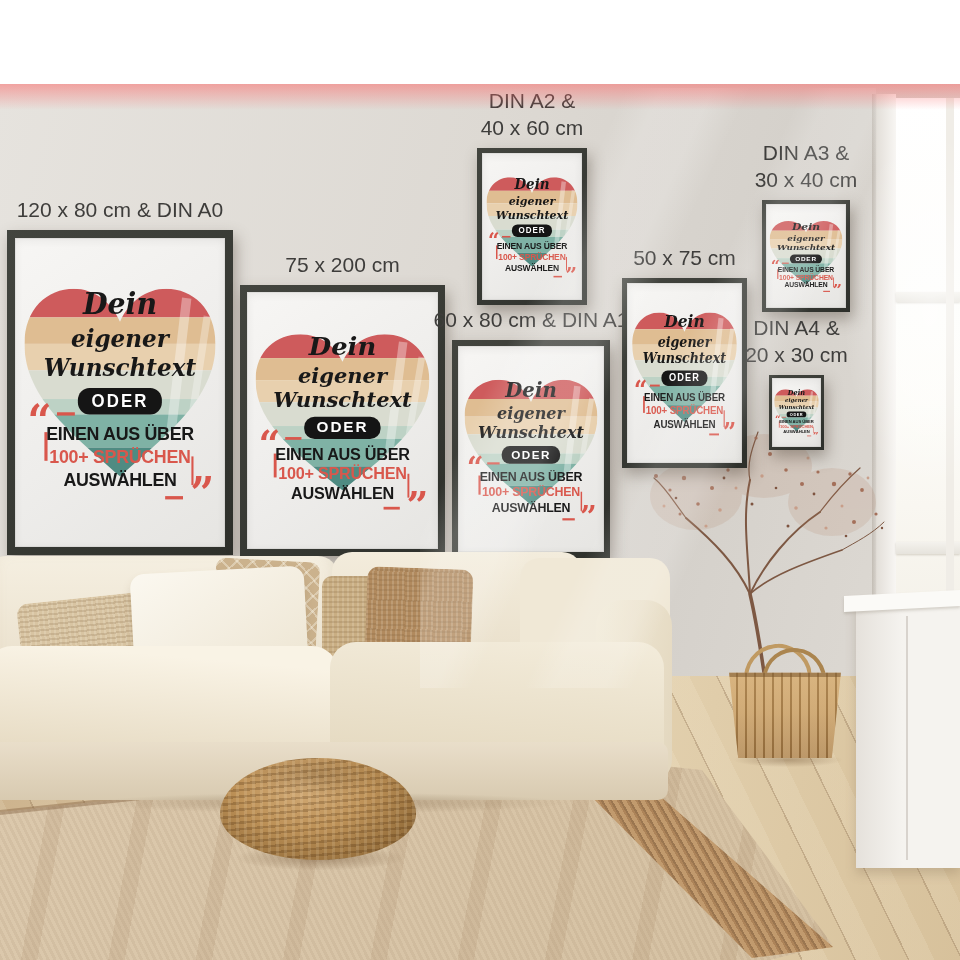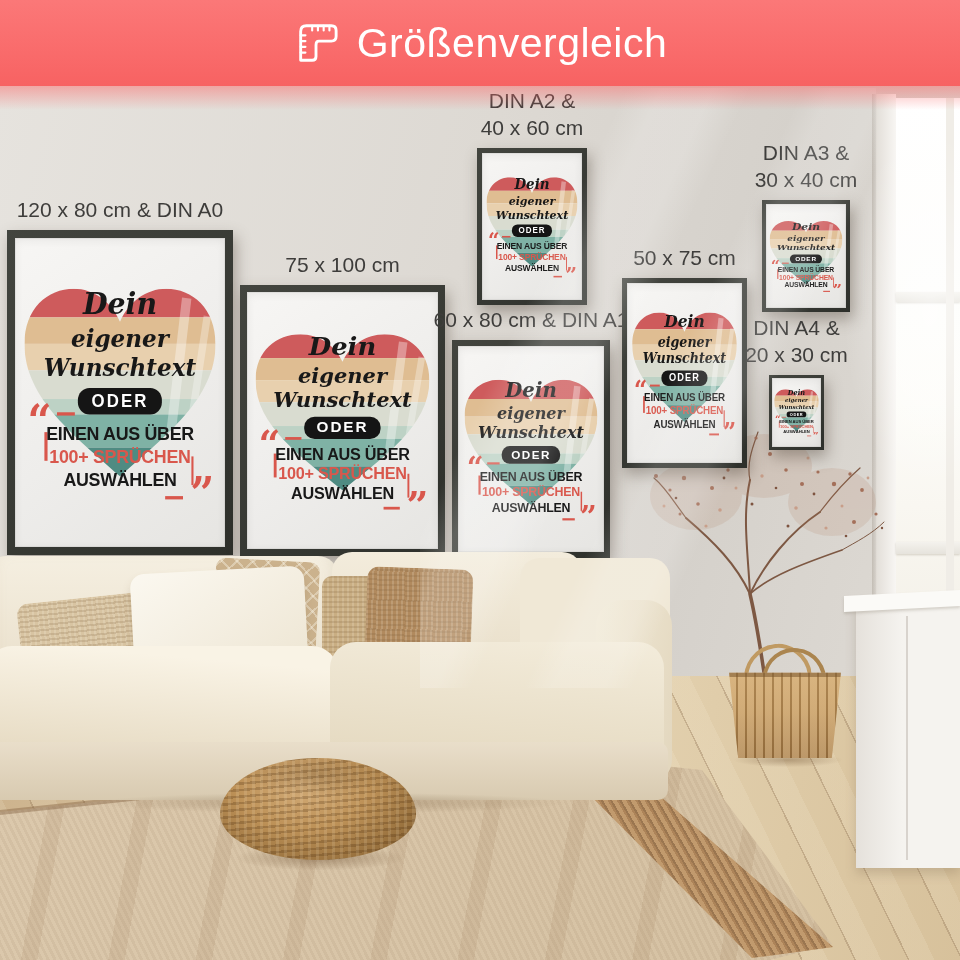--- a/index.html
+++ b/index.html
@@ -244,21 +244,21 @@
           <div class="t b3">AUSWÄHLEN</div>
           <div class="vline vr"></div>
           <div class="dash dr"></div>
           <div class="qc">”</div>
         </div>
       </div>
     </div>
   </figure>
 
   <figure class="poster" style="--x:240px;--y:285px;--w:205px;--h:271px;--bw:7px;--sx:0.955;--sy:0.918">
-    <figcaption class="plabel">75 x 100 cm</figcaption>
+    <figcaption class="plabel">75 x 200 cm</figcaption>
     <div class="frame">
       <div class="paper">
         <div class="art">
           <svg class="heart-svg" viewBox="0 0 194 184">
               <use href="#heart-art"></use>
             </svg>
           <div class="t s1">Dein</div>
           <div class="t s2">eigener</div>
           <div class="t s3">Wunschtext</div>
           <div class="pill">ODER</div>
@@ -421,33 +421,15 @@
   <div class="shape sofa knit" style="left:322px;top:576px;width:64px;height:82px;border-radius:10px;background-color:#c9ae83;"></div>
   <div class="shape sofa knit" style="left:366px;top:568px;width:106px;height:94px;border-radius:12px;transform:rotate(2deg);background-color:#b18a5e;"></div>
   <div class="shape sofa" style="left:-14px;top:646px;width:352px;height:134px;border-radius:26px;background:linear-gradient(185deg,#f9f3e5 15%,#e8ddc6 75%,#ddd0b6);"></div>
   <div class="shape sofa" style="left:330px;top:642px;width:334px;height:132px;border-radius:26px;background:linear-gradient(185deg,#f3ecdb,#e3d7bd);"></div>
   <div class="shape sofa" style="left:-14px;top:742px;width:682px;height:58px;border-radius:10px;background:linear-gradient(180deg,#e9deca,#d8cab0);"></div>
   <div class="shape" style="left:-10px;top:788px;width:680px;height:30px;z-index:20;background:radial-gradient(50% 50% at 50% 50%,rgba(110,85,55,.35),transparent 70%);"></div>
 
   <div class="abs pouf-shadow"></div>
   <div class="abs pouf"></div>
 
-  <header class="banner">
-    <svg width="46" height="46" viewBox="0 0 48 48" aria-hidden="true">
-      <g fill="none" stroke="#ffffff" stroke-width="3" stroke-linecap="round" stroke-linejoin="round">
-        <path d="M8,42 L8,12 Q8,6 14,6 L40,6 Q45,6 45,11 L45,17 Q45,22 40,22 L27,22 Q24,22 24,26 L24,38 Q24,42 20,42 Z"></path>
-      </g>
-      <g stroke="#ffffff" stroke-width="2.2" stroke-linecap="round">
-        <line x1="8" y1="16" x2="13" y2="16"></line>
-          <line x1="8" y1="22" x2="13" y2="22"></line>
-        <line x1="8" y1="28" x2="13" y2="28"></line>
-          <line x1="8" y1="34" x2="13" y2="34"></line>
-        <line x1="20" y1="6" x2="20" y2="11"></line>
-          <line x1="26" y1="6" x2="26" y2="11"></line>
-        <line x1="32" y1="6" x2="32" y2="11"></line>
-          <line x1="38" y1="6" x2="38" y2="11"></line>
-      </g>
-    </svg>
-    <h1 class="banner-title" style="margin:0;">Größenvergleich</h1>
-  </header>
   <div class="abs banner-glow"></div>
 
 </div>
 
 </body></html>

